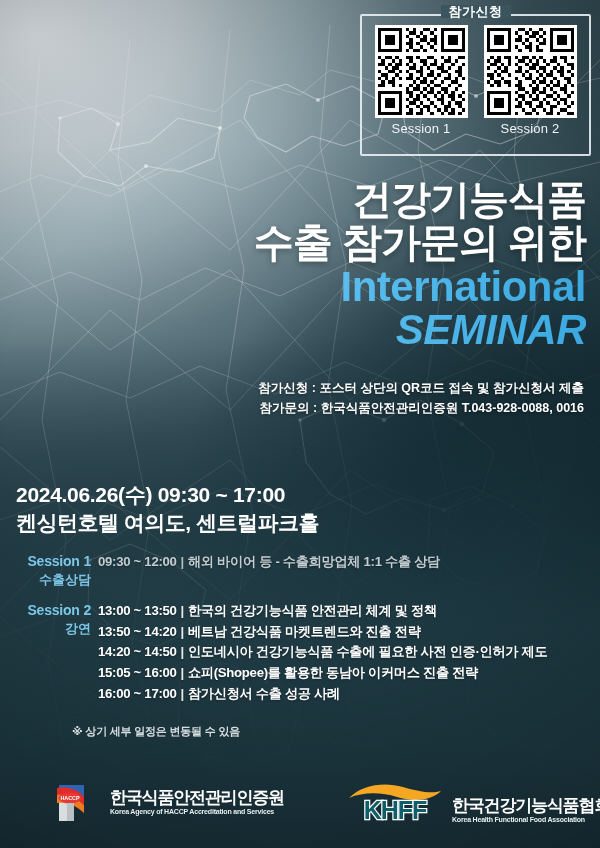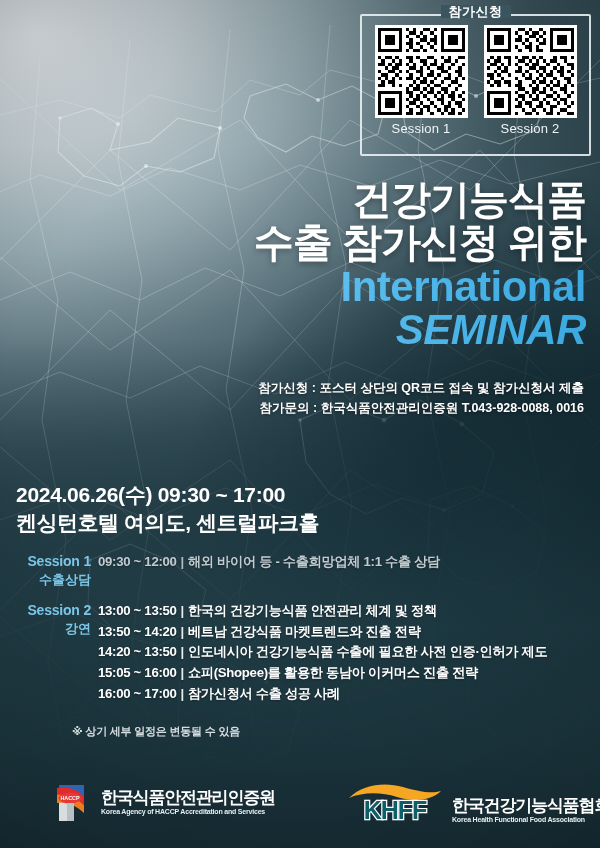--- a/index.html
+++ b/index.html
@@ -255,21 +255,21 @@
     bottom: 22px;
     height: 46px;
     display: flex;
     align-items: center;
   }
   .logo-haccp {
     position: absolute;
     left: 54px;
     display: flex;
     align-items: center;
-    gap: 9px;
+    gap: 18px;
     justify-content: flex-end;
   }
   .logo-khff {
     position: absolute;
     left: 345px;
     display: flex;
     align-items: flex-end;
     gap: 7px;
   }
   .haccp-mark { width: 38px; height: 40px; display: block; }
@@ -720,21 +720,21 @@
           </svg>
         </div>
         <div class="qr-caption">Session 2</div>
       </div>
 
     </div>
   </div>
 
   <div class="title-block">
     <div class="title-kr">건강기능식품</div>
-    <div class="title-kr">수출 참가신청 위한</div>
+    <div class="title-kr">수출 참가문의 위한</div>
     <div class="title-en title-en-1">International</div>
     <div class="title-en title-en-2">SEMINAR</div>
   </div>
 
   <div class="contact">
     <div>참가신청 : 포스터 상단의 QR코드 접속 및 참가신청서 제출</div>
     <div>참가문의 : 한국식품안전관리인증원  T.043-928-0088, 0016</div>
   </div>
 
   <div class="datetime-block">
@@ -753,21 +753,21 @@
         </div>
       </div>
       <div class="session">
         <div class="session-label">
           <div class="session-name">Session 2</div>
           <div class="session-kind">강연</div>
         </div>
         <div class="session-rows">
           <div class="srow"><span>13:00 ~ 13:50</span><span class="sep">|</span><span>한국의 건강기능식품 안전관리 체계 및 정책</span></div>
           <div class="srow"><span>13:50 ~ 14:20</span><span class="sep">|</span><span>베트남 건강식품 마켓트렌드와 진출 전략</span></div>
-          <div class="srow"><span>14:20 ~ 13:50</span><span class="sep">|</span><span>인도네시아 건강기능식품 수출에 필요한 사전 인증·인허가 제도</span></div>
+          <div class="srow"><span>14:20 ~ 14:50</span><span class="sep">|</span><span>인도네시아 건강기능식품 수출에 필요한 사전 인증·인허가 제도</span></div>
           <div class="srow"><span>15:05 ~ 16:00</span><span class="sep">|</span><span>쇼피(Shopee)를 활용한 동남아 이커머스 진출 전략</span></div>
           <div class="srow"><span>16:00 ~ 17:00</span><span class="sep">|</span><span>참가신청서 수출 성공 사례</span></div>
         </div>
       </div>
     </div>
 
   <div class="footnote">※ 상기 세부 일정은 변동될 수 있음</div>
 
   <div class="logos">
 

